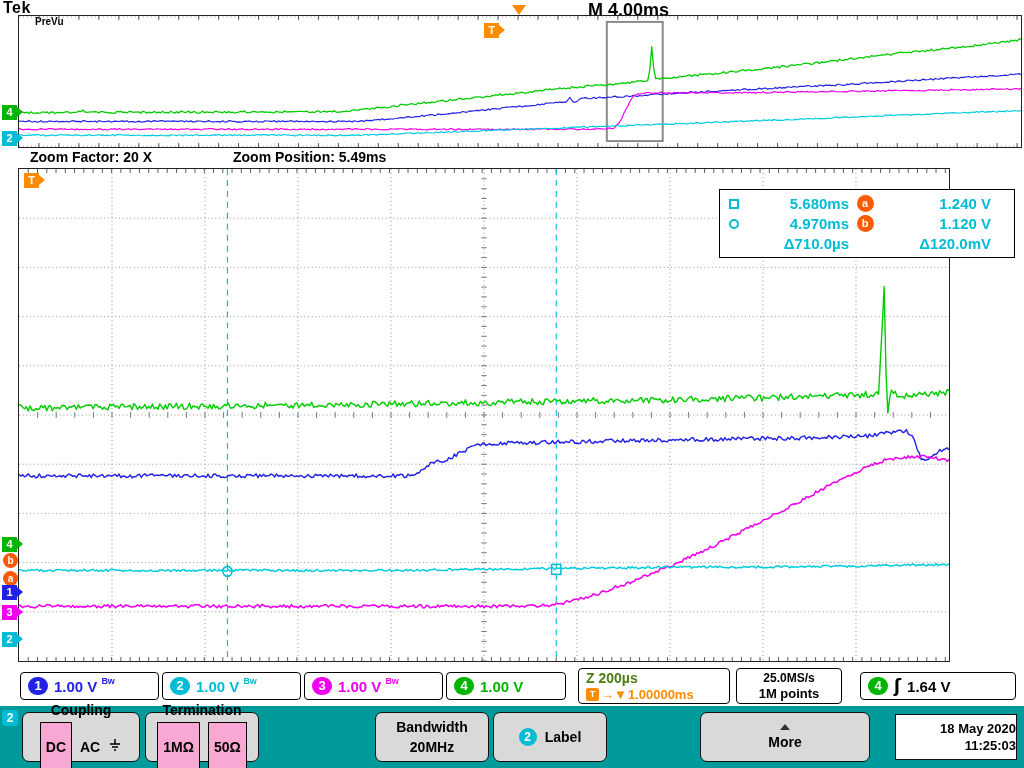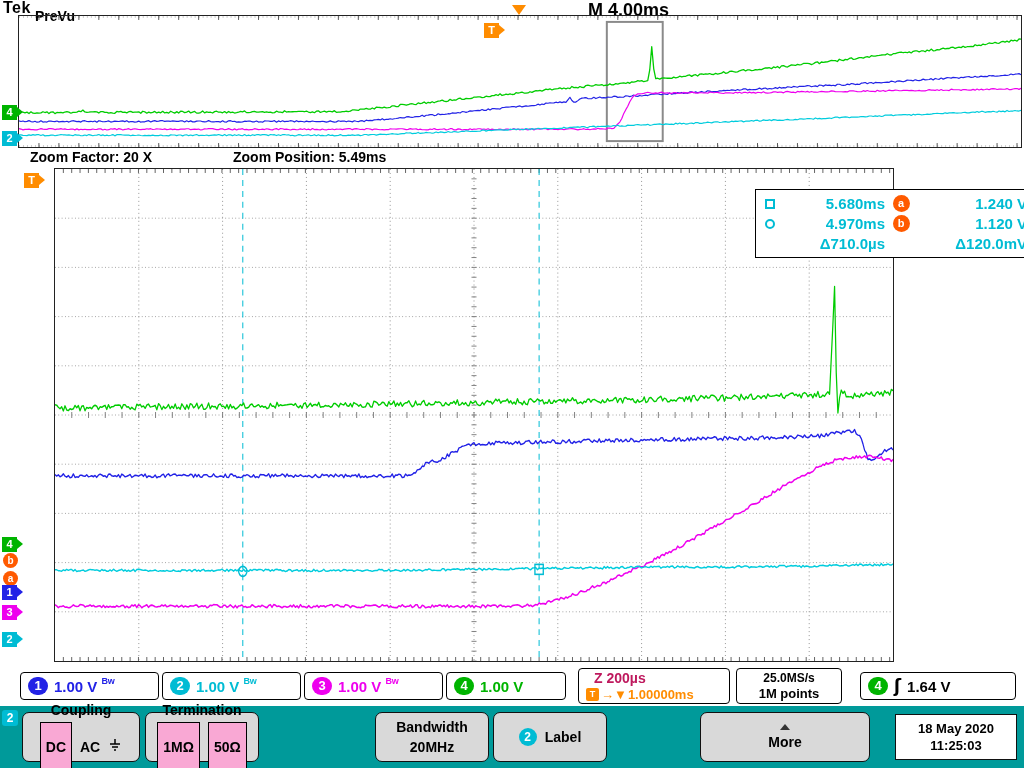--- a/index.html
+++ b/index.html
@@ -6,21 +6,21 @@
   body { background:#666; }
   .screen {
     position:relative; width:1024px; height:768px; background:#fff;
     font-family:"Liberation Sans", sans-serif; color:#000; overflow:hidden;
   }
   .abs { position:absolute; }
   .bold { font-weight:700; }
 
   
   .ov   { position:absolute; left:18px; top:15px;  width:1004px; height:133px; border:1px solid #222; }
-  .main { position:absolute; left:18px; top:168px; width:840px; height:494px; border:1px solid #222;margin-left:36px; }
+  .main { position:absolute; left:18px; top:168px; width:932px; height:494px; border:1px solid #222; }
   .ov svg, .main svg { width:100%; height:100%; display:block; }
 
   
   .readout {
     position:absolute; left:700px; top:20px; width:296px;
     border:1px solid #000; background:#fff; padding:5px 9px;
     display:grid; grid-template-columns:20px 100px 32px 110px; row-gap:3px;
     align-items:center; font-weight:700; font-size:15px; color:#00bcd4; z-index:5;
   }
   .ro-t, .ro-v { text-align:right; }
@@ -51,52 +51,52 @@
   
   .sbox { position:absolute; top:672px; height:28px; border:1px solid #000; border-radius:4px;
           background:#fff; display:flex; align-items:center; gap:6px; padding:0 7px; font-weight:700; }
   .chbadge { min-width:20px; padding:0 5px; height:18px; border-radius:9px; color:#fff;
              font-size:13px; line-height:18px; text-align:center; }
   .chscale { font-size:15px; }
   .bw { font-size:9px; align-self:flex-start; margin-top:3px; margin-left:-2px; }
   .bg1 { background:#2222e6; } .bg2 { background:#00bcd4; } .bg3 { background:#ee00ee; } .bg4 { background:#00b400; }
   .fg1 { color:#2222e6; } .fg2 { color:#00bcd4; } .fg3 { color:#ee00ee; } .fg4 { color:#00b400; }
   .twoline { flex-direction:column; align-items:flex-start; justify-content:center; gap:1px; height:36px; top:668px; }
-  .zl1 { font-size:14px; color:#be185d;margin-left:8px; }
+  .zl1 { font-size:14px; color:#4d7c0f; }
   .zl2 { font-size:13px; color:#ff8c00; display:flex; align-items:center; gap:1px; }
   .minit { background:#ff8c00; color:#fff; width:13px; height:13px; font-size:9px; line-height:13px;
            text-align:center; display:inline-block; border-radius:2px; margin-right:1px; }
   .ctr { align-items:center !important; }
   .slope { font-family:"DejaVu Sans", sans-serif; font-size:17px; font-weight:700; }
 
   
   .menubar { position:absolute; left:0; top:706px; width:1024px; height:62px; background:#009a9a; }
   .btn { position:absolute; top:6px; height:50px; background:#d9d9d9; border:1px solid #111; border-radius:7px;
          display:flex; flex-direction:column; align-items:center; justify-content:center; gap:4px;
          font-weight:700; font-size:14px; cursor:pointer; }
   .btn-row { display:flex; align-items:center; gap:8px; }
   .opt-box { border:1.5px solid #000; padding:16px 5px; background:#f9a8d4; }
   .lblbadge { width:18px; height:18px; border-radius:9px; background:#00bcd4; color:#fff;
               font-size:12px; line-height:18px; text-align:center; }
   .tri-up { width:0; height:0; border-left:5px solid transparent; border-right:5px solid transparent;
             border-bottom:6px solid #333; }
   .datebox { position:absolute; top:8px; left:895px; width:122px; height:46px; background:#fff;
-             border:1px solid #111; display:flex; flex-direction:column; align-items:center;
+             border:1px solid #111; display:flex; flex-direction:column; align-items:flex-end;
              justify-content:center; font-weight:700; font-size:13px; gap:2px; }
   .corner2 { position:absolute; left:2px; top:710px; width:16px; height:16px; border-radius:3px;
              background:#00bcd4; color:#fff; font-weight:700; font-size:12px; line-height:16px;
              text-align:center; z-index:7; }
 </style>
 </head>
 <body>
 
 <div class="screen">
 
   <span class="abs bold" style="left:3px;top:-1px;font-size:16px;letter-spacing:.5px">Tek</span>
-  <span class="abs bold" style="left:35px;top:8px;font-size:14px">PreVu</span>
+  <span class="abs bold" style="left:35px;top:16px;font-size:10px">PreVu</span>
   <span class="abs bold" style="left:588px;top:0;font-size:18px">M 4.00ms</span>
 
   <div class="ov">
     <svg id="ov-svg" preserveAspectRatio="none" viewBox="0 0 1004 133">
         <line x1="0" y1="1" x2="1004" y2="1" stroke="#999" stroke-dasharray="1 3"></line>
         <line x1="0" y1="132" x2="1004" y2="132" stroke="#999" stroke-dasharray="1 3"></line>
         <line x1="20" y1="0" x2="20" y2="4" stroke="#555" stroke-width="1"></line>
         <line x1="20" y1="129" x2="20" y2="133" stroke="#555" stroke-width="1"></line>
         <line x1="40" y1="0" x2="40" y2="4" stroke="#555" stroke-width="1"></line>
         <line x1="40" y1="129" x2="40" y2="133" stroke="#555" stroke-width="1"></line>

